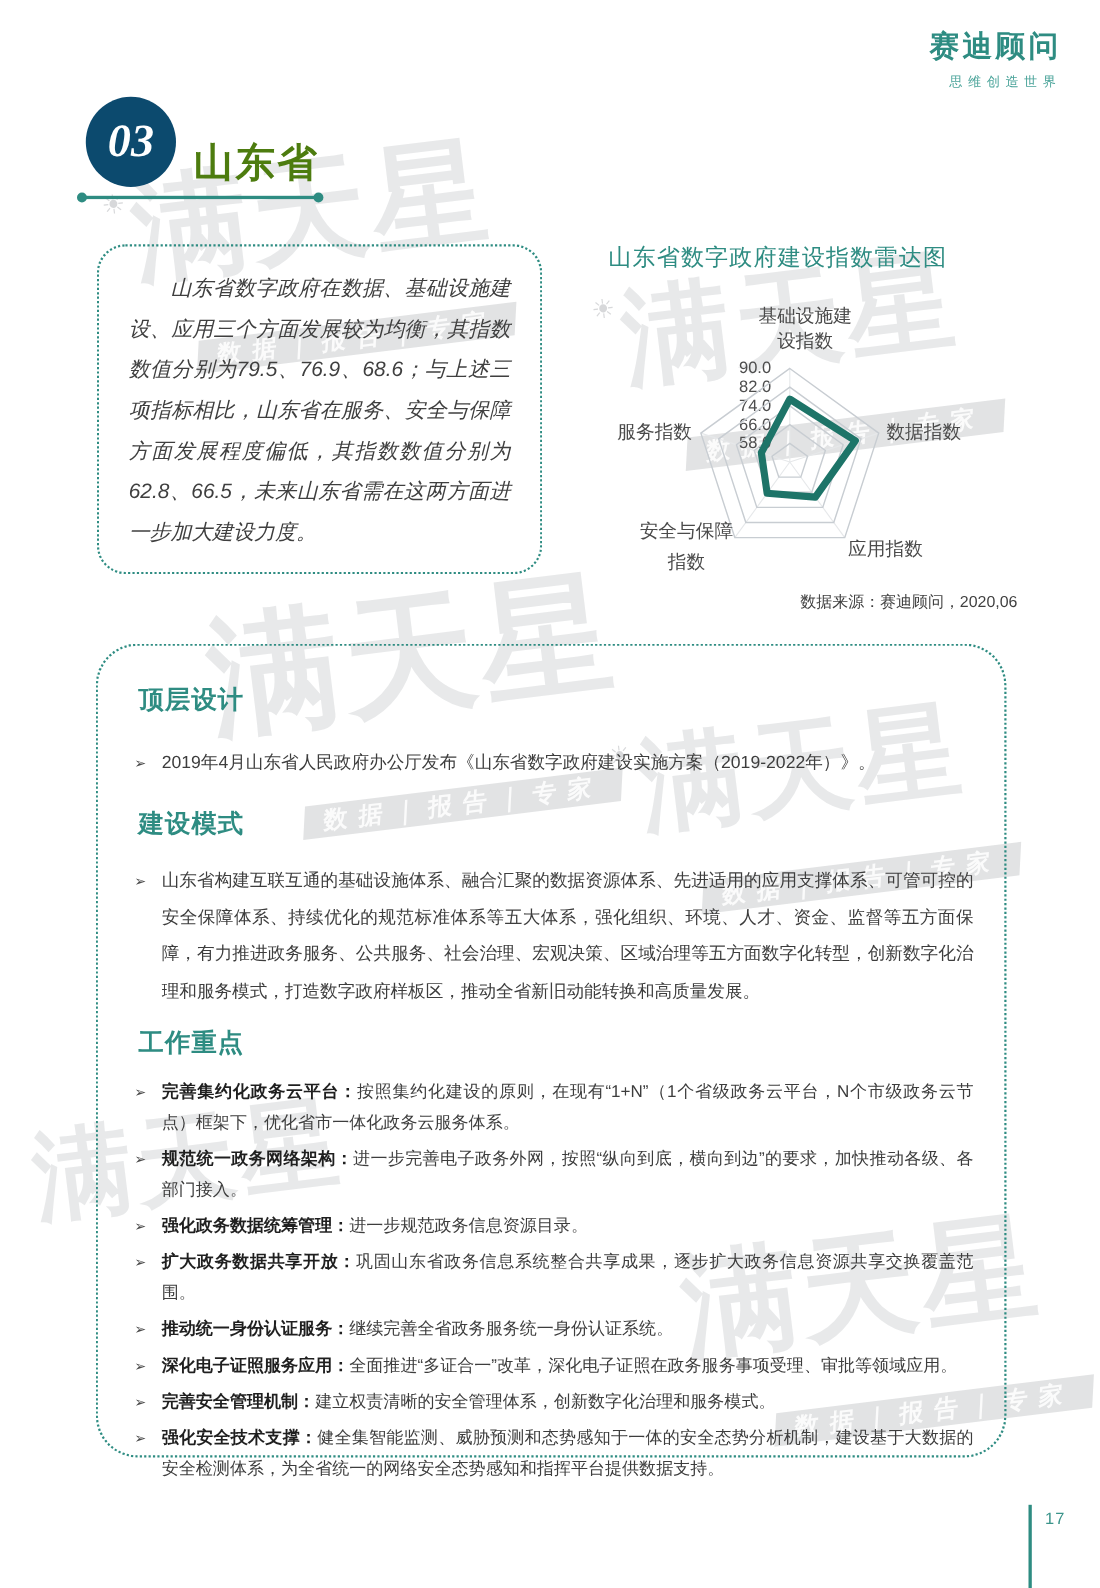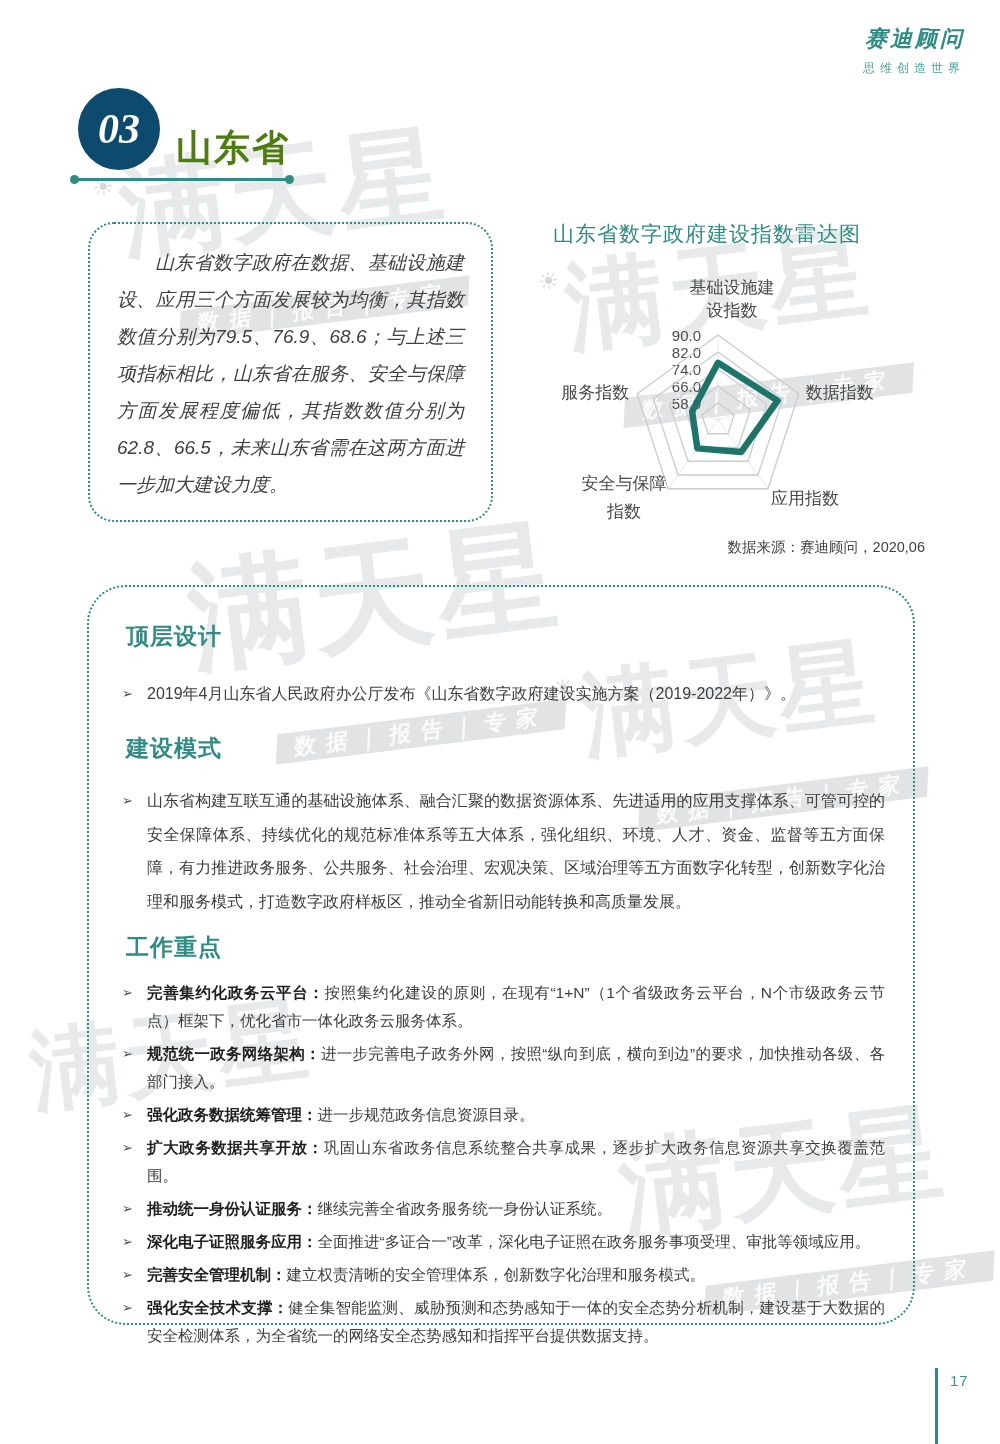--- a/index.html
+++ b/index.html
@@ -12,21 +12,21 @@
   .wm-main{font-weight:bold;color:rgba(110,116,122,0.16);letter-spacing:4px;}
   .wm-subwrap{margin-top:-14px;margin-left:70px;}
   .wm-sub{display:inline-block;background:rgba(110,116,122,0.20);color:rgba(255,255,255,0.85);
           padding:4px 18px;transform:skewX(-10deg);font-size:22px;font-weight:bold;letter-spacing:10px;}
 
   .content{position:relative;z-index:1;}
 
   
   .logo{position:absolute;top:24px;right:35px;text-align:right;}
   .logo-name{font-family:"Liberation Serif","DejaVu Serif",serif;font-weight:bold;
-             font-size:22px;color:#2E8C82;letter-spacing:3px;font-style:italic;}
+             font-size:27px;color:#2E8C82;letter-spacing:3px;}
   .logo-tag{margin-top:6px;font-size:12px;color:#4BA49A;letter-spacing:5px;}
 
   
   .chapter-circle{position:absolute;left:78px;top:88px;width:82px;height:82px;border-radius:50%;
                   background:#0c4a6e;display:flex;align-items:center;justify-content:center;}
   .chapter-number{font-family:"Liberation Serif","DejaVu Serif",serif;font-style:italic;font-weight:bold;
                   font-size:42px;color:#ffffff;}
   .chapter-title{position:absolute;left:176px;top:124px;font-size:36px;font-weight:bold;color:#4d7c0f;letter-spacing:2px;}
   .chapter-line{position:absolute;left:74px;top:178px;width:216px;height:3px;background:#2E8C82;}
   .chapter-line .dot{position:absolute;top:-3px;width:9px;height:9px;border-radius:50%;background:#2E8C82;}

